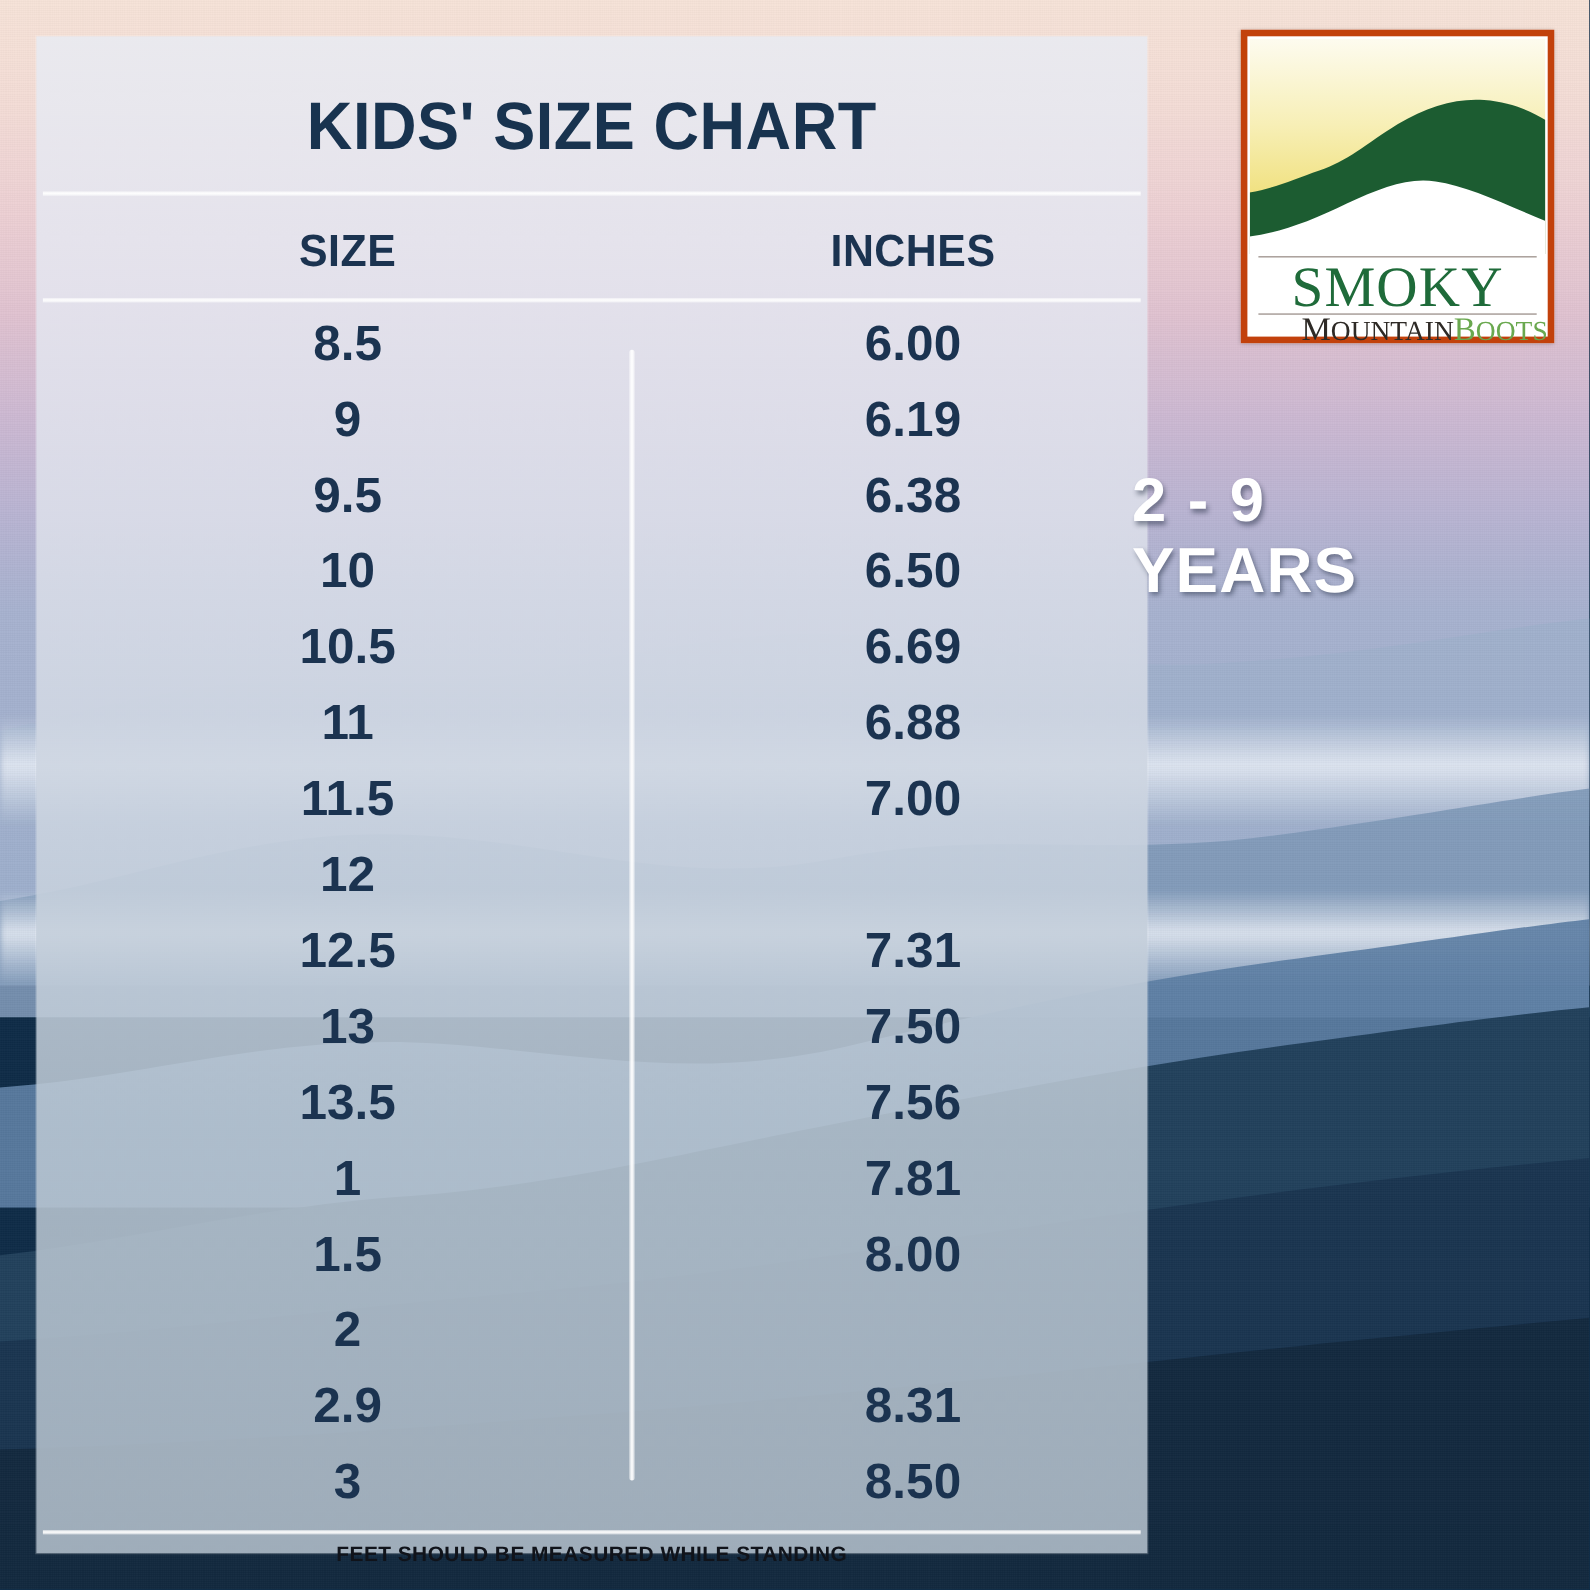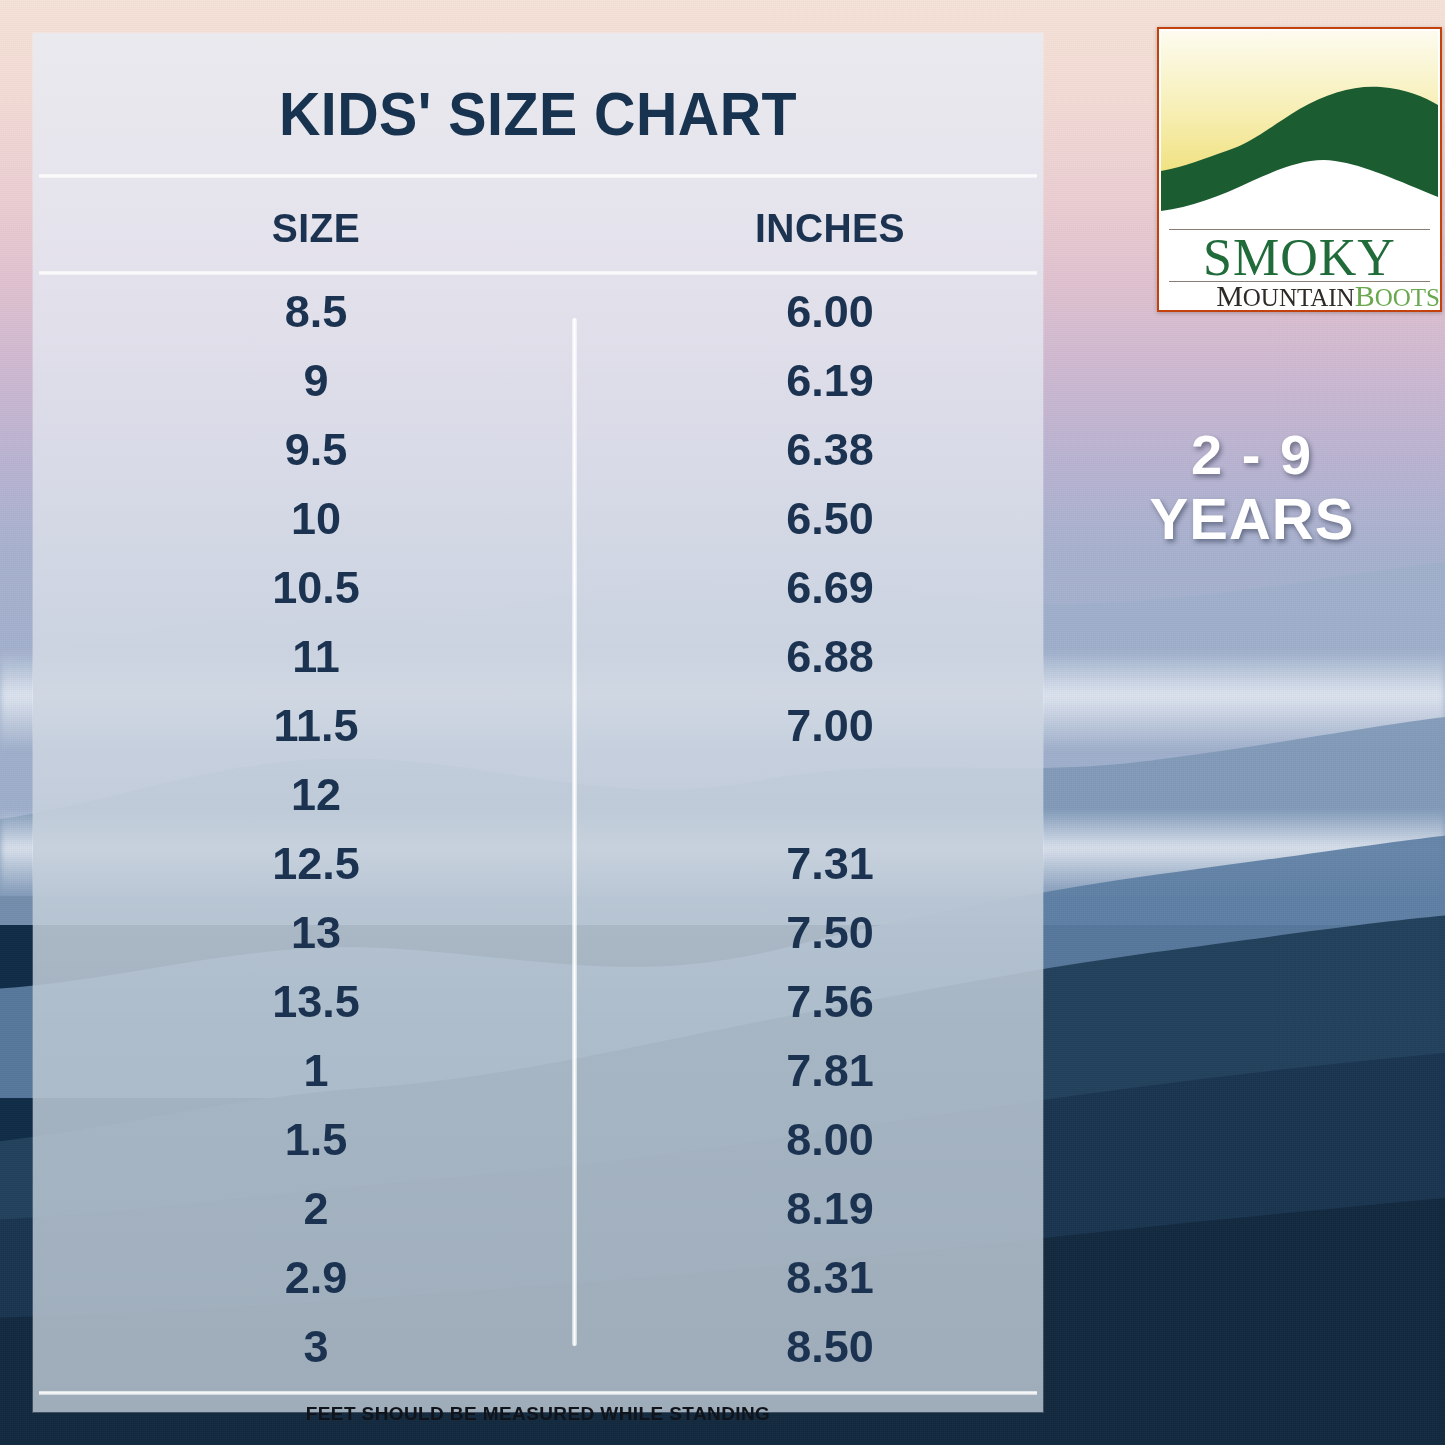--- a/index.html
+++ b/index.html
@@ -92,23 +92,22 @@
   .cell.c2{left:677px;width:240px;}
 
   .footnote{
     position:absolute;left:0;top:1370px;width:100%;text-align:center;
     font-size:19px;font-weight:bold;letter-spacing:.4px;color:#10131a;
   }
 
   
   .logo{
     position:absolute;left:1128px;top:27px;width:285px;height:285px;
-    background:#ffffff;border:2px solid #c2410c;box-sizing:border-box;
+    background:#ffffff;border:6px solid #c2410c;box-sizing:border-box;
     box-shadow:0 1px 4px rgba(0,0,0,.25);
-    margin-left:29px;
   }
   .logo-art{position:absolute;left:2px;top:2px;right:2px;height:196px;overflow:hidden;}
   .logo-art svg{display:block;width:100%;height:100%;}
   .logo-sep{position:absolute;left:10px;right:10px;top:200px;height:1px;background:#8a7d76;}
   .logo-smoky{
     position:absolute;left:0;right:0;top:200px;height:58px;
     display:flex;align-items:center;justify-content:center;
     font-family:"Liberation Serif", serif;
     font-size:52px;letter-spacing:1px;color:#1f6b3a;line-height:1;
   }
@@ -118,21 +117,21 @@
     display:flex;align-items:center;justify-content:flex-end;
     font-family:"Liberation Serif", serif;
     font-size:25px;line-height:1;white-space:nowrap;
   }
   .logo-sub .mt{color:#2e2a26;}
   .logo-sub .bt{color:#6aa84f;}
   .logo-sub .cap{font-size:30px;}
 
   
   .age{
-    position:absolute;left:1082px;top:424px;width:340px;text-align:center;
+    position:absolute;left:1029px;top:424px;width:340px;
     color:#ffffff;font-weight:bold;line-height:1.12;
     text-shadow:2px 3px 5px rgba(20,30,50,.45);
   }
   .age .l1{font-size:56px;letter-spacing:2px;}
   .age .l2{font-size:58px;letter-spacing:1px;}
 </style>
 </head>
 <body>
 
 <div id="stage">
@@ -235,21 +234,20 @@
         <div class="row">
           <div class="cell c1">1</div>
           <div class="cell c2">7.81</div>
         </div>
         <div class="row">
           <div class="cell c1">1.5</div>
           <div class="cell c2">8.00</div>
         </div>
         <div class="row">
           <div class="cell c1">2</div>
-          <div class="cell c2">8.19</div>
         </div>
         <div class="row">
           <div class="cell c1">2.9</div>
           <div class="cell c2">8.31</div>
         </div>
         <div class="row">
           <div class="cell c1">3</div>
           <div class="cell c2">8.50</div>
         </div>
       </div>

